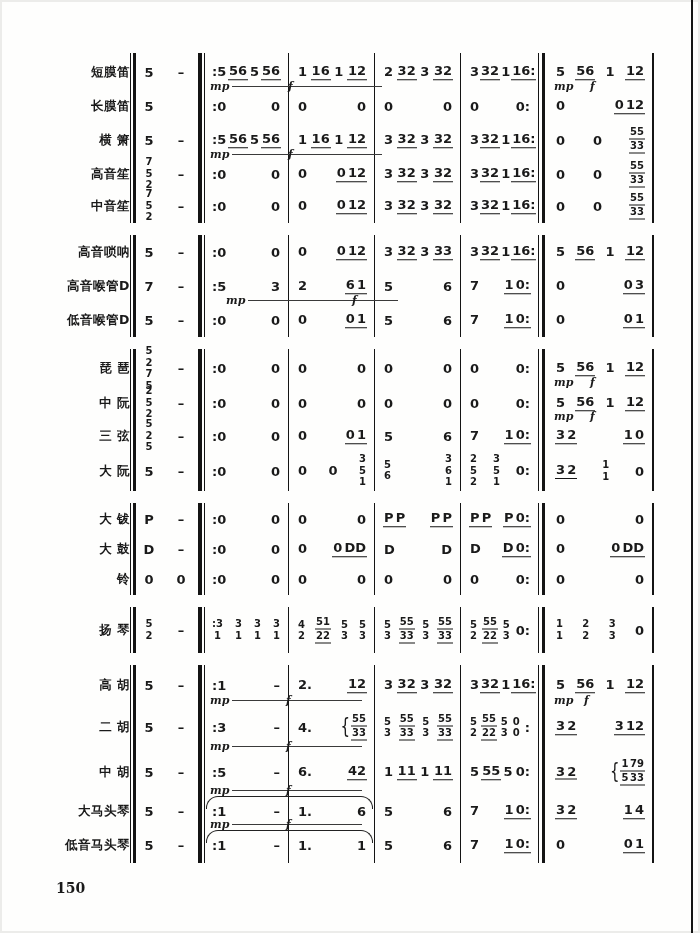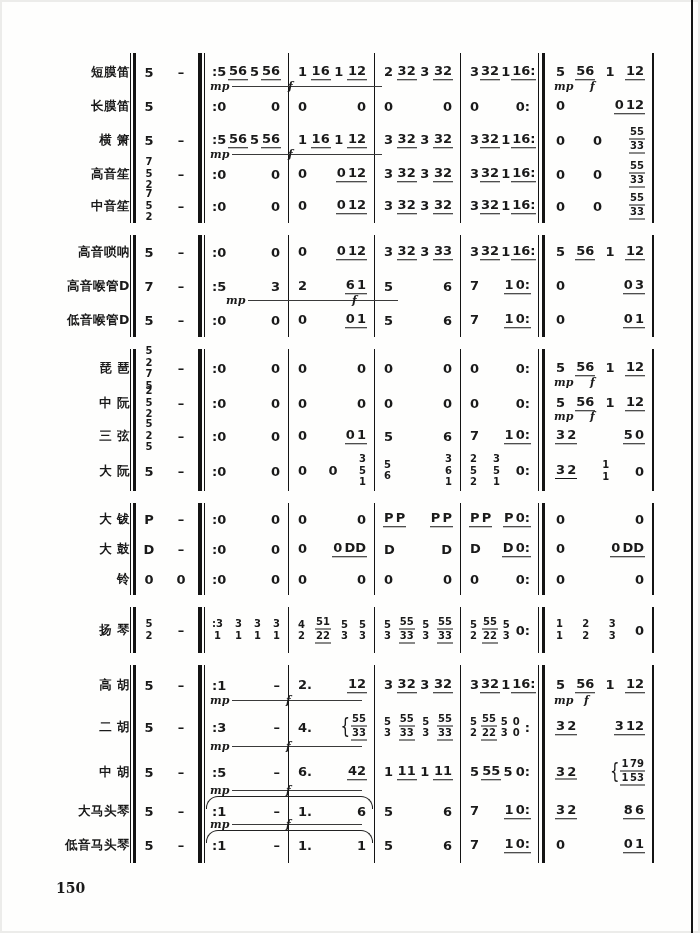--- a/index.html
+++ b/index.html
@@ -825,21 +825,21 @@
           </span>
           <span class="tok">
             <span class="nt bm">1 0:</span>
           </span>
         </div>
         <div class="cell c-m" style="left: 494px; width: 100px;">
           <span class="tok">
             <span class="nt bm">3 2</span>
           </span>
           <span class="tok">
-            <span class="nt bm">5 0</span>
+            <span class="nt bm">1 0</span>
           </span>
         </div>
       </div>
       <div class="row" style="height: 38px;">
         <div class="cell c-label">大 阮</div>
         <div class="cell c-key">
           <span class="tok">
             <span class="nt">5</span>
           </span>
         </div>
@@ -1499,21 +1499,21 @@
           </span>
         </div>
         <div class="cell c-m" style="left: 494px; width: 100px;">
           <span class="tok">
             <span class="nt bm">3 2</span>
           </span>
           <span class="tok">
             <span class="brace">{</span>
             <span class="stack">
               <span class="nt bm">1 79</span>
-              <span class="nt bm">1 53</span>
+              <span class="nt bm">5 33</span>
             </span>
           </span>
         </div>
         <div class="dyn" style="left: 154px;">
           <span>mp</span>
           <span class="dline" style="width: 130px;"></span>
         </div>
         <div class="dyn" style="left: 230px;">
           <span>f</span>
         </div>
@@ -1560,21 +1560,21 @@
           </span>
           <span class="tok">
             <span class="nt bm">1 0:</span>
           </span>
         </div>
         <div class="cell c-m" style="left: 494px; width: 100px;">
           <span class="tok">
             <span class="nt bm">3 2</span>
           </span>
           <span class="tok">
-            <span class="nt bm">8 6</span>
+            <span class="nt bm">1 4</span>
           </span>
         </div>
         <div class="dyn" style="left: 154px;">
           <span>mp</span>
           <span class="dline" style="width: 130px;"></span>
         </div>
         <div class="dyn" style="left: 230px;">
           <span>f</span>
         </div>
         <div class="arc" style="left: 150px; width: 165px;"></div>

